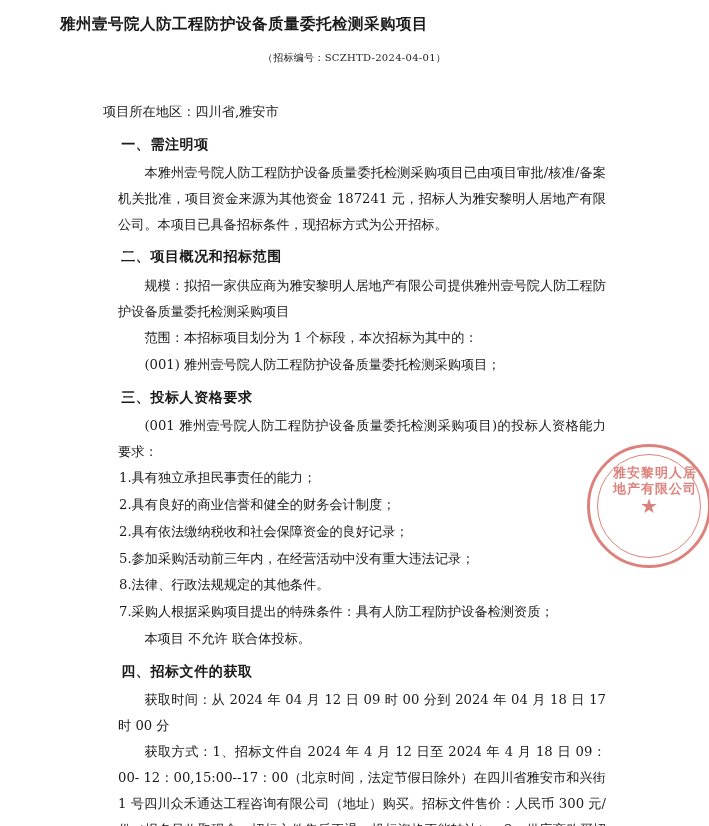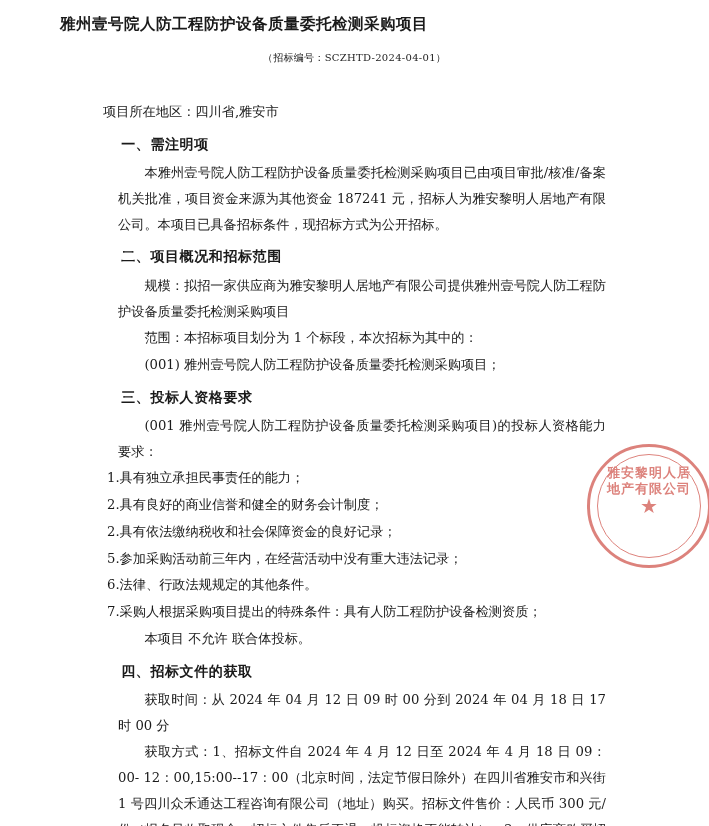--- a/index.html
+++ b/index.html
@@ -52,21 +52,21 @@
     text-indent: 1.3em;
     margin: 6px 0 2px 0;
     letter-spacing: 0.6px;
   }
   .para {
     text-indent: 2em;
     margin: 0 0 1px 15px;
     text-align: justify;
   }
   .item {
-    margin: 0 0 1px 4px;
+    margin: 0 0 1px 16px;
     text-align: justify;
   }
   
   .seal {
     position: absolute;
     right: -2px;
     top: 432px;
     width: 118px;
     height: 118px;
     border-radius: 50%;
@@ -75,21 +75,21 @@
     overflow: hidden;
   }
   .seal .seal-inner {
     position: absolute;
     inset: 7px;
     border-radius: 50%;
     border: 1px solid #c8372d;
   }
   .seal .seal-text {
     position: absolute;
-    left: 14px;
+    left: 20px;
     top: 18px;
     width: 90px;
     color: #c8372d;
     font-size: 13px;
     font-weight: bold;
     line-height: 1.25;
     text-align: center;
     font-family: "DejaVu Serif", "Liberation Serif", serif;
     letter-spacing: 1px;
   }
@@ -121,21 +121,21 @@
     <div class="para">规模：拟招一家供应商为雅安黎明人居地产有限公司提供雅州壹号院人防工程防护设备质量委托检测采购项目</div>
     <div class="para">范围：本招标项目划分为 1 个标段，本次招标为其中的：</div>
     <div class="para">(001) 雅州壹号院人防工程防护设备质量委托检测采购项目；</div>
 
     <div class="section-head">三、投标人资格要求</div>
     <div class="para">(001 雅州壹号院人防工程防护设备质量委托检测采购项目)的投标人资格能力要求：</div>
     <div class="item">1.具有独立承担民事责任的能力；</div>
     <div class="item">2.具有良好的商业信誉和健全的财务会计制度；</div>
     <div class="item">2.具有依法缴纳税收和社会保障资金的良好记录；</div>
     <div class="item">5.参加采购活动前三年内，在经营活动中没有重大违法记录；</div>
-    <div class="item">6.法律、行政法规规定的其他条件。</div>
+    <div class="item">8.法律、行政法规规定的其他条件。</div>
     <div class="item">7.采购人根据采购项目提出的特殊条件：具有人防工程防护设备检测资质；</div>
     <div class="para ital-wrap">本项目 不允许 联合体投标。</div>
 
     <div class="section-head">四、招标文件的获取</div>
     <div class="para">获取时间：从 2024 年 04 月 12 日 09 时 00 分到 2024 年 04 月 18 日 17 时 00 分</div>
     <div class="para">获取方式：1、招标文件自 2024 年 4 月 12 日至 2024 年 4 月 18 日 09：00- 12：00,15:00--17：00（北京时间，法定节假日除外）在四川省雅安市和兴街 1 号四川众禾通达工程咨询有限公司（地址）购买。招标文件售价：人民币 300 元/份（报名只收取现金，招标文件售后不退，投标资格不能转让）。2、供应商购买招标文件时须携带 单位介绍信原件（需注明项</div>
 
   </div>
 
   <div class="seal">

